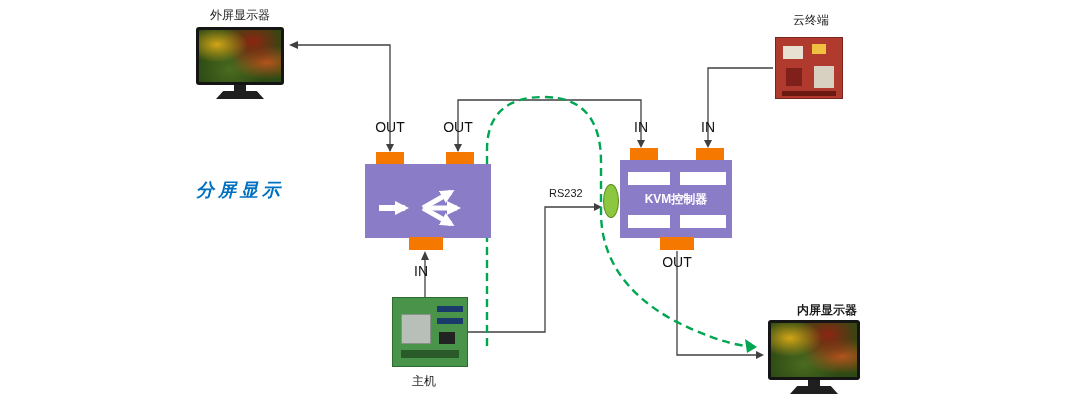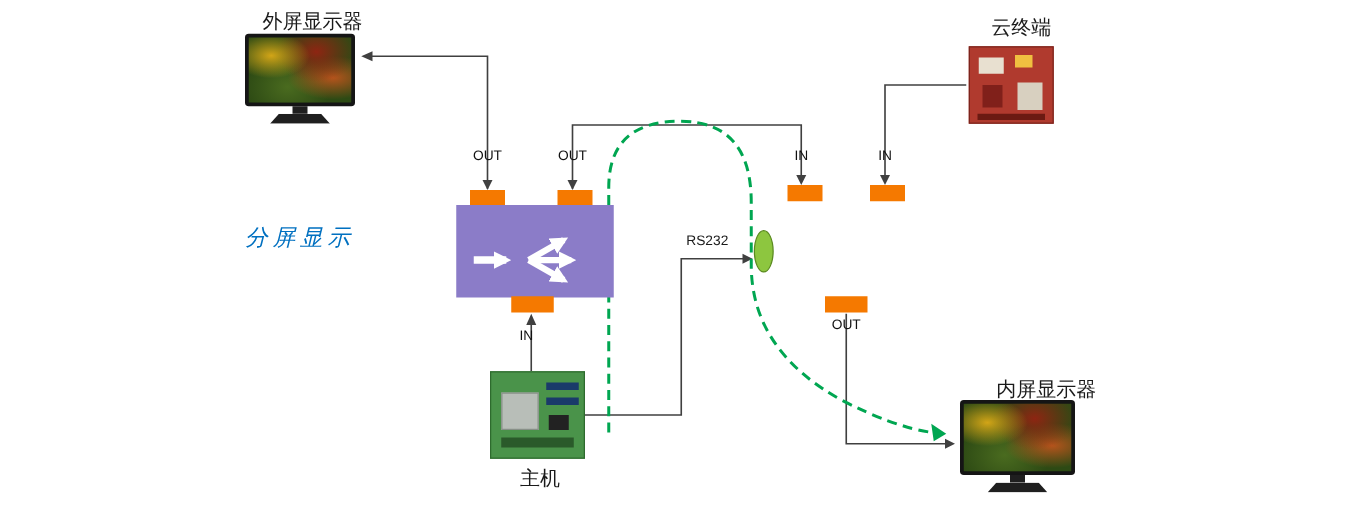--- a/index.html
+++ b/index.html
@@ -6,44 +6,44 @@
   .scene{
     position:relative;width:1080px;height:408px;background:#fff;overflow:hidden;
     font-family:"Liberation Sans","DejaVu Sans",sans-serif;
   }
   .wires{position:absolute;left:0;top:0;width:1080px;height:408px;pointer-events:none;}
   .wire{fill:none;stroke:var(--wire-dark,#404040);stroke-width:1.3;}
   .ah{fill:var(--wire-dark,#404040);}
   .gwire{fill:none;stroke:var(--same-screen-green,#00A651);stroke-width:2.4;stroke-dasharray:8 5;}
   .gah{fill:var(--same-screen-green,#00A651);}
 
-  .lbl{position:absolute;font-size:16px;color:#1a1a1a;white-space:nowrap;}
-  .port-lbl{position:absolute;font-size:11px;color:#111;text-align:center;white-space:nowrap;}
-
-  .legend{position:absolute;font-size:18px;font-weight:normal;font-style:italic;letter-spacing:4px;white-space:nowrap;}
+  .lbl{position:absolute;font-size:12px;color:#1a1a1a;white-space:nowrap;}
+  .port-lbl{position:absolute;font-size:14px;color:#111;text-align:center;white-space:nowrap;}
+
+  .legend{position:absolute;font-size:18px;font-weight:bold;font-style:italic;letter-spacing:4px;white-space:nowrap;}
   #legend-split{left:196px;top:178px;color:var(--split-screen-blue,#0070C0);}
   #legend-same{left:204px;top:226px;color:var(--same-screen-green,#00A651);}
 
   
   .monitor{position:absolute;}
   .monitor .frame{background:#151515;border-radius:3px;padding:3px;box-sizing:border-box;height:58px;}
   .monitor .screen{width:100%;height:100%;
     background:
       radial-gradient(ellipse at 22% 28%, #d2a517 0%, rgba(210,165,23,0) 34%),
       radial-gradient(ellipse at 66% 22%, #8e2512 0%, rgba(142,37,18,0) 42%),
       radial-gradient(ellipse at 82% 62%, #b5541c 0%, rgba(181,84,28,0) 38%),
       radial-gradient(ellipse at 38% 76%, #4a6b1f 0%, rgba(74,107,31,0) 48%),
       #2d4a14;}
   .monitor .neck{width:12px;height:6px;background:#1f1f1f;margin:0 auto;}
   .monitor .base{width:48px;height:8px;background:#1f1f1f;margin:0 auto;clip-path:polygon(15% 0,85% 0,100% 100%,0 100%);}
   #ext-monitor{left:196px;top:27px;width:88px;}
   #ext-monitor-label{left:210px;top:7px;}
   #int-monitor{left:768px;top:320px;width:92px;}
   #int-monitor .frame{height:60px;}
-  #int-monitor-label{left:797px;top:302px;}
+  #int-monitor-label{left:797px;top:302px;font-weight:bold;}
 
   
   .pbox{position:absolute;background:var(--device-purple,#8B7CC8);}
   .pbox-label{position:absolute;left:0;right:0;text-align:center;color:#fff;font-size:12px;font-weight:bold;white-space:nowrap;}
   .tab{position:absolute;background:var(--port-orange,#F57900);}
   #vga-box{left:365px;top:164px;width:126px;height:74px;}
   #vga-box .pbox-label{top:3px;}
   #vga-arrows{position:absolute;left:6px;top:18px;width:114px;height:52px;}
   #vga-tab-out-left{left:376px;top:152px;width:28px;height:13px;}
   #vga-tab-out-right{left:446px;top:152px;width:28px;height:13px;}
@@ -81,21 +81,21 @@
   #cloud-board .c4{left:38px;top:28px;width:20px;height:22px;background:#d8d0c0;}
   #cloud-board .c5{left:6px;top:53px;width:54px;height:5px;background:#6b1a12;}
   #cloud-label{left:793px;top:12px;}
 
   #host-board{left:392px;top:297px;width:76px;height:70px;background:#4a934a;border:1px solid #2e6b2e;}
   #host-board .c1{left:8px;top:16px;width:28px;height:28px;background:#b8beb8;border:1px solid #889088;}
   #host-board .c2{left:44px;top:8px;width:26px;height:6px;background:#1a3a6a;}
   #host-board .c3{left:44px;top:20px;width:26px;height:6px;background:#1a3a6a;}
   #host-board .c4{left:46px;top:34px;width:16px;height:12px;background:#222;}
   #host-board .c5{left:8px;top:52px;width:58px;height:8px;background:#2a5a2a;}
-  #host-label{left:412px;top:373px;width:36px;text-align:right;}
+  #host-label{left:412px;top:373px;width:36px;text-align:left;}
 </style>
 </head>
 <body>
 
 <div class="scene">
 
   <svg class="wires" viewBox="0 0 1080 408" xmlns="http://www.w3.org/2000/svg">
     <path class="wire" d="M390,151 V45 H291"></path>
     <polygon class="ah" points="289,45 298,41 298,49"></polygon>
     <polygon class="ah" points="390,152 386,144 394,144"></polygon>
@@ -169,20 +169,27 @@
   </div>
   <div class="lbl" id="host-label">主机</div>
 
   <div class="lbl" id="rs232-label">RS232</div>
   <div id="rs232-connector"></div>
 
   <div class="port-lbl" id="lbl-kvm-in-left">IN</div>
   <div class="port-lbl" id="lbl-kvm-in-right">IN</div>
   <div class="tab" id="kvm-tab-in-left"></div>
   <div class="tab" id="kvm-tab-in-right"></div>
+  <div class="pbox" id="kvm-box">
+    <span class="slot" id="kvm-slot-1"></span>
+    <span class="slot" id="kvm-slot-2"></span>
+    <span class="slot" id="kvm-slot-3"></span>
+    <span class="slot" id="kvm-slot-4"></span>
+    <div class="pbox-label">KVM控制器</div>
+  </div>
   <div class="tab" id="kvm-tab-out"></div>
   <div class="port-lbl" id="lbl-kvm-out">OUT</div>
 
   <div class="lbl" id="int-monitor-label">内屏显示器</div>
   <div class="monitor" id="int-monitor">
     <div class="frame">
       <div class="screen"></div>
     </div>
     <div class="neck"></div>
     <div class="base"></div>

